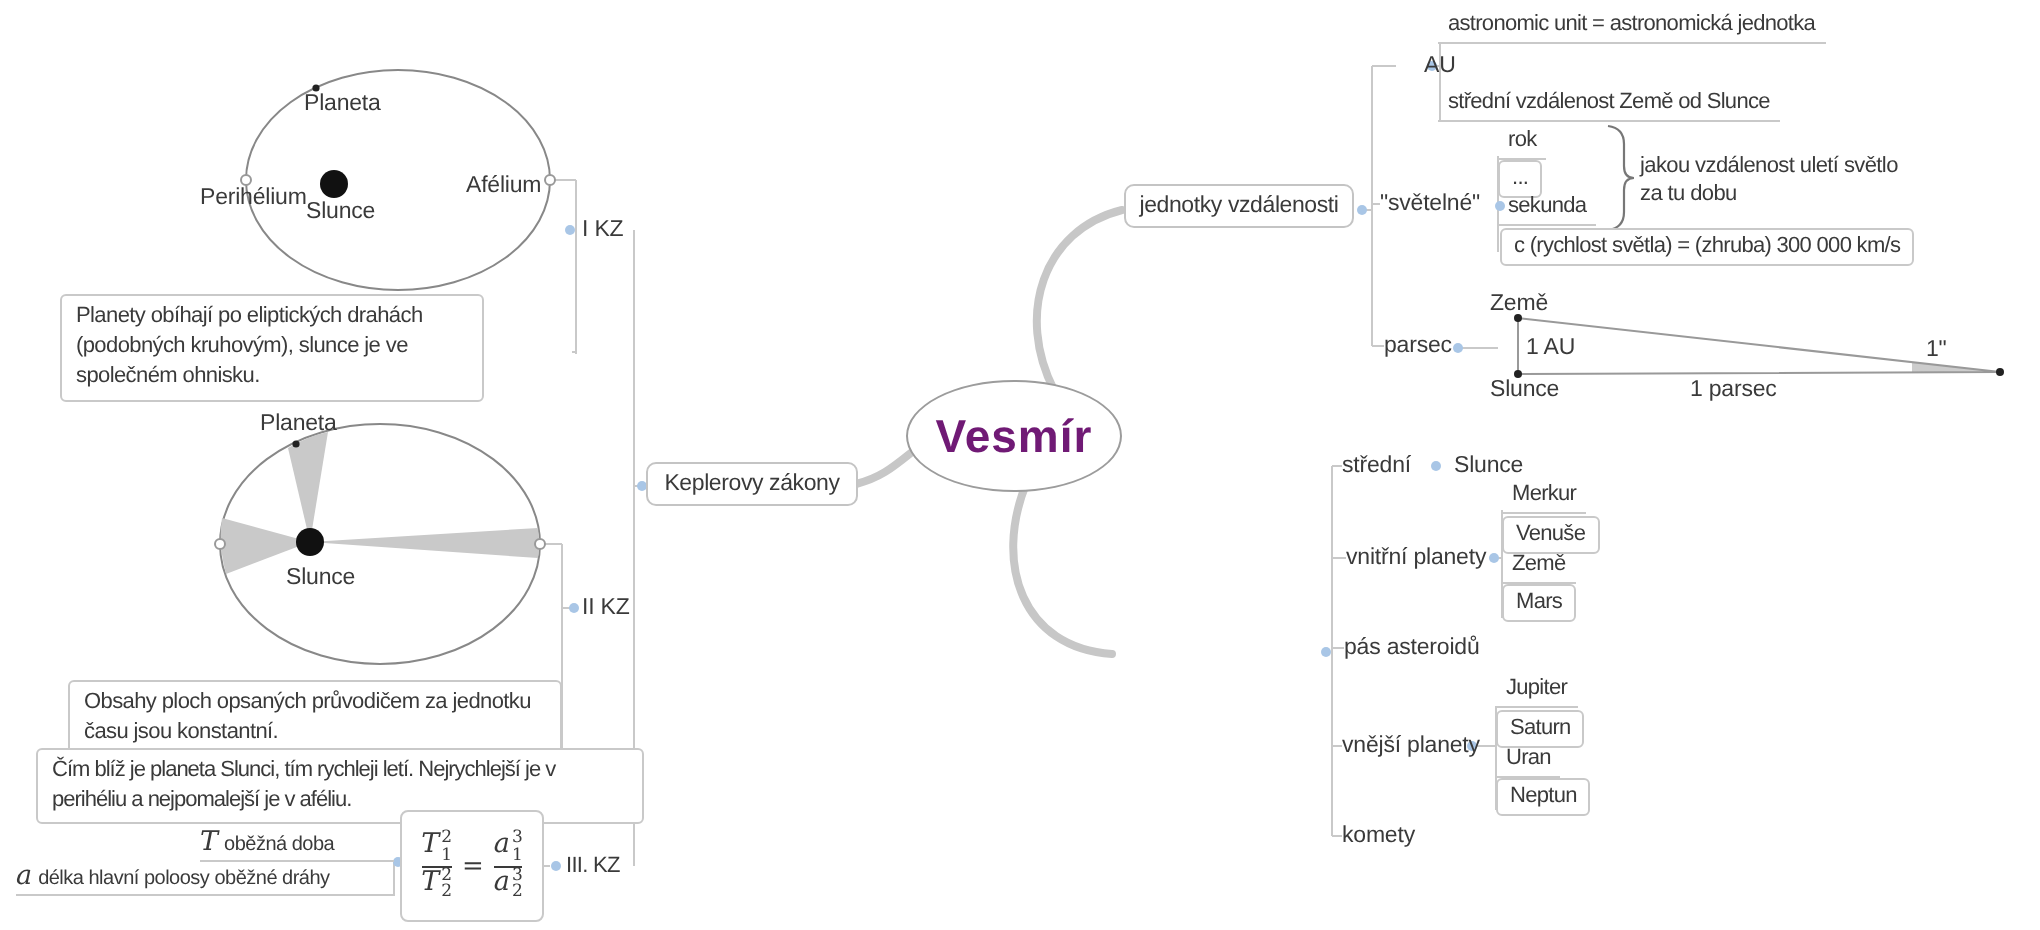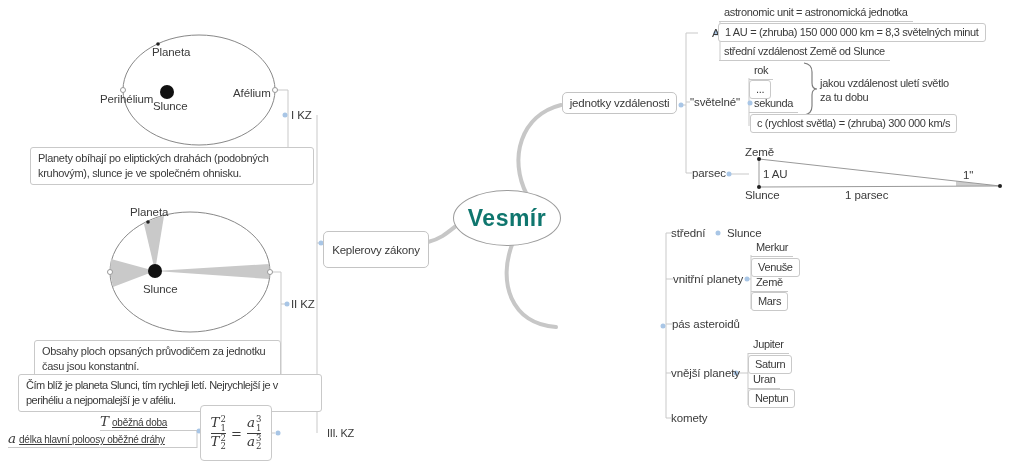--- a/index.html
+++ b/index.html
@@ -1,47 +1,47 @@
 <!DOCTYPE html>
 <html><head>
 <meta charset="utf-8">
 <style>
   html,body { margin:0; padding:0; background:#fff; }
   .canvas { position:relative; width:1020px; height:465px; background:#fff; overflow:hidden;
             font-family:"Liberation Sans",sans-serif; color:#3a3a3a; }
   svg.layer { position:absolute; left:0; top:0; }
   .lbl { position:absolute; white-space:nowrap; font-size:11.5px; letter-spacing:-0.1px; line-height:1.2; color:#3a3a3a; }
-  .small { font-size:11px; letter-spacing:-0.35px;margin-left:44px; }
+  .small { font-size:11px; letter-spacing:-0.35px; }
   .uline { position:absolute; white-space:nowrap; font-size:11px; letter-spacing:-0.35px; line-height:13px;
            color:#3a3a3a; border-bottom:1px solid #c9c9c9; padding:0 5px 2px 5px; }
   .bx { position:absolute; white-space:nowrap; font-size:11px; letter-spacing:-0.35px; line-height:13px;
         color:#3a3a3a; border:1px solid #c9c9c9; border-radius:3px; background:#fff; padding:2px 6px; }
   .topic { position:absolute; border:1px solid #c4c4c4; border-radius:5px; background:#fff;
            display:flex; align-items:center; justify-content:center; font-size:11.5px;
            letter-spacing:-0.2px; box-sizing:border-box; color:#3a3a3a; }
   .note { position:absolute; border:1px solid #c9c9c9; border-radius:3px; background:#fff;
           font-size:11px; letter-spacing:-0.3px; line-height:1.38; padding:3px 7px; box-sizing:border-box; }
   .root { position:absolute; left:453px; top:190px; width:106px; height:54px;
           border:1.3px solid #9c9c9c; border-radius:50%; background:#fff;
           display:flex; align-items:center; justify-content:center;
-          font-size:23px; font-weight:bold; color:#0f766e; letter-spacing:0.5px; }
+          font-size:23px; font-weight:bold; color:#701a75; letter-spacing:0.5px; }
   .formula { position:absolute; left:200px; top:405px; width:72px; height:56px;
              border:1px solid #c9c9c9; border-radius:4px; background:#fff;
              display:flex; align-items:center; justify-content:center; gap:5px; box-sizing:border-box; }
   .frac { display:flex; flex-direction:column; align-items:center;
           font-family:"DejaVu Serif",serif; font-style:italic; font-size:13.5px; line-height:1.08; }
   .den { border-top:1px solid #3a3a3a; }
   .tok { display:inline-flex; }
   .ss { display:inline-flex; flex-direction:column; font-size:8.5px; font-style:normal;
         line-height:1.05; margin-left:1px; justify-content:center; }
   .eq { font-family:"DejaVu Serif",serif; font-size:13px; }
   .legend { position:absolute; border-bottom:1px solid #c9c9c9; display:flex; align-items:baseline;
             gap:3px; box-sizing:border-box; padding-bottom:1px; }
   .legend .sym { font-family:"DejaVu Serif",serif; font-style:italic; font-size:13.5px; line-height:1; }
-  .legend .txt { font-size:10px; letter-spacing:-0.25px;text-decoration:underline; }
+  .legend .txt { font-size:10px; letter-spacing:-0.25px; }
   .bracenote { position:absolute; left:820px; top:77px; width:134px; font-size:11px;
                letter-spacing:-0.3px; line-height:1.25; color:#3a3a3a; }
 </style>
 </head>
 <body>
 
 <div class="canvas">
 
   <svg class="layer" width="1020" height="465" viewBox="0 0 1020 465">
 
@@ -119,32 +119,32 @@
       <circle cx="729" cy="174" r="2.5"></circle>
       <circle cx="663" cy="326" r="2.5"></circle>
       <circle cx="718" cy="233" r="2.5"></circle>
       <circle cx="747" cy="279" r="2.5"></circle>
       <circle cx="736" cy="373" r="2.5"></circle>
     </g>
   </svg>
 
   <div class="root">Vesmír</div>
 
-  <div class="topic" style="left:323px;top:231px;width:106px;height:37px;">Keplerovy zákony</div>
+  <div class="topic" style="left:323px;top:231px;width:106px;height:22px;">Keplerovy zákony</div>
 
   <div class="lbl" style="left:291px;top:109px;">I KZ</div>
   <div class="lbl" style="left:291px;top:298px;">II KZ</div>
   <div class="lbl small" style="left:283px;top:427px;">III. KZ</div>
 
   <div class="lbl" style="left:152px;top:46px;">Planeta</div>
   <div class="lbl" style="left:100px;top:93px;">Perihélium</div>
   <div class="lbl" style="left:153px;top:100px;">Slunce</div>
   <div class="lbl" style="left:233px;top:87px;">Afélium</div>
 
-  <div class="note" style="left:30px;top:147px;width:284px;">Planety obíhají po eliptických drahách (podobných kruhovým), slunce je ve společném ohnisku.</div>
+  <div class="note" style="left:30px;top:147px;width:212px;">Planety obíhají po eliptických drahách (podobných kruhovým), slunce je ve společném ohnisku.</div>
 
   <div class="lbl" style="left:130px;top:206px;">Planeta</div>
   <div class="lbl" style="left:143px;top:283px;">Slunce</div>
 
   <div class="note" style="left:34px;top:340px;width:247px;">Obsahy ploch opsaných průvodičem za jednotku času jsou konstantní.</div>
   <div class="note" style="left:18px;top:374px;width:304px;letter-spacing:-0.5px;">Čím blíž je planeta Slunci, tím rychleji letí. Nejrychlejší je v perihéliu a nejpomalejší je v aféliu.</div>
 
   <div class="formula">
     <span class="frac">
       <span class="tok">
@@ -186,21 +186,20 @@
   </div>
   <div class="legend" style="left:8px;top:432px;width:189px;">
     <span class="sym">a</span>
     <span class="txt">délka hlavní poloosy oběžné dráhy</span>
   </div>
 
   <div class="topic" style="left:562px;top:92px;width:115px;height:22px;">jednotky vzdálenosti</div>
 
   <div class="lbl" style="left:712px;top:27px;text-align:right;">AU</div>
   <div class="uline" style="left:719px;top:6px;">astronomic unit = astronomická jednotka</div>
-  <div class="bx" style="left:718px;top:23px;">1 AU = (zhruba) 150 000 000 km = 8,3 světelných minut</div>
   <div class="uline" style="left:719px;top:45px;">střední vzdálenost Země od Slunce</div>
 
   <div class="lbl" style="left:690px;top:96px;">"světelné"</div>
   <div class="uline" style="left:749px;top:64px;">rok</div>
   <div class="bx" style="left:749px;top:80px;">...</div>
   <div class="uline" style="left:749px;top:97px;">sekunda</div>
   <div class="bx" style="left:750px;top:114px;">c (rychlost světla) = (zhruba) 300 000 km/s</div>
   <div class="bracenote">jakou vzdálenost uletí světlo za tu dobu</div>
 
   <div class="lbl" style="left:692px;top:167px;">parsec</div>

